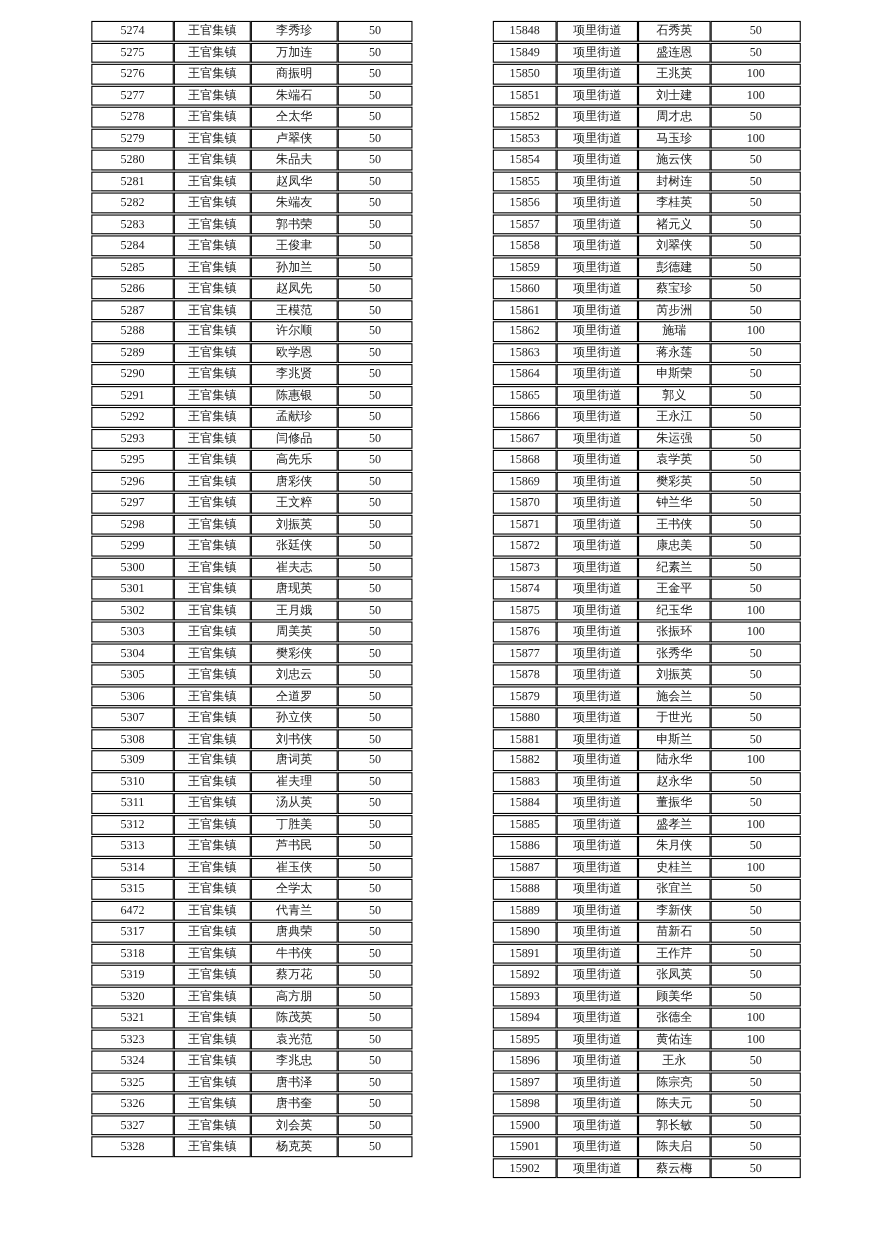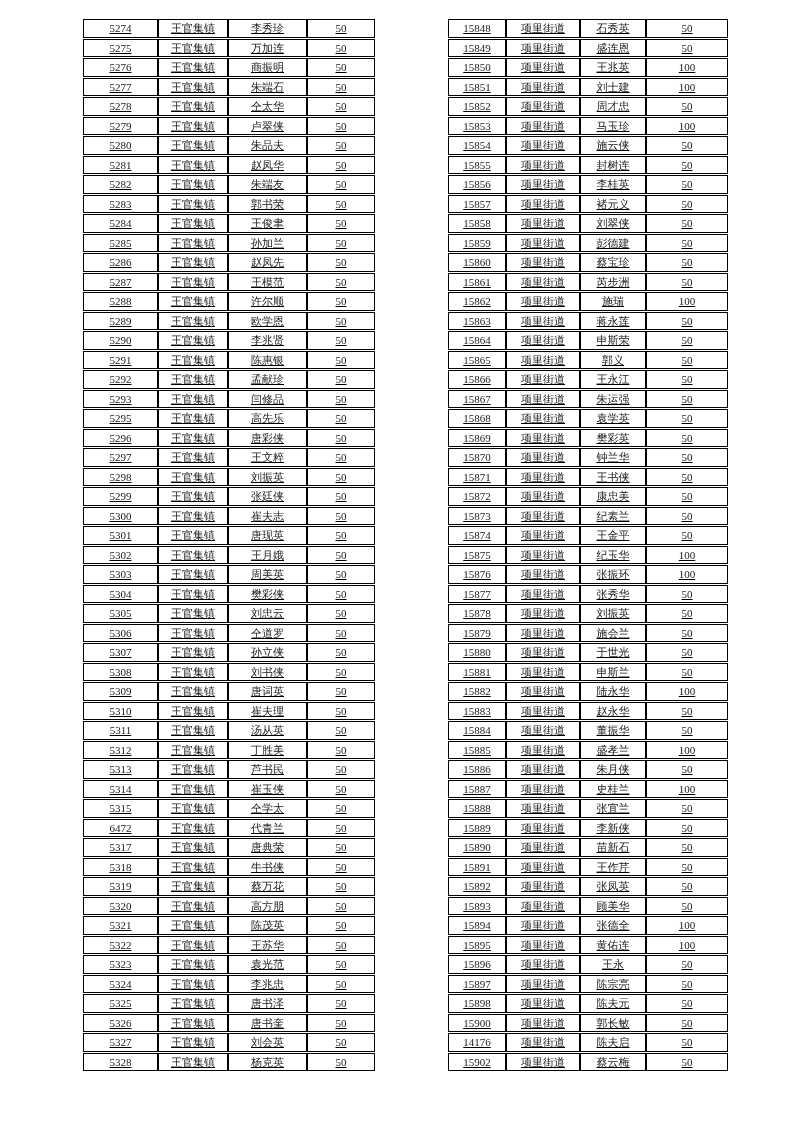--- a/index.html
+++ b/index.html
@@ -13,21 +13,20 @@
     position: relative;
     overflow: hidden;
     font-family: "Liberation Serif", "DejaVu Serif", serif;
   }
   .roster-table {
     position: absolute;
     top: 18px;
     border-collapse: separate;
     border-spacing: 0 1px;
     table-layout: fixed;
-    text-decoration: underline;
   }
   .roster-table.left  { left: 83px;  width: 292px; }
   .roster-table.right { left: 448px; width: 280px; }
   .roster-table td {
     border: 1px solid #000000;
     height: 16.5px;
     padding: 0 1px;
     font-size: 11px;
     line-height: 16px;
     color: #1a1a1a;
@@ -324,26 +323,20 @@
         <td>高方朋</td>
         <td>50</td>
       </tr>
       <tr>
         <td>5321</td>
         <td>王官集镇</td>
         <td>陈茂英</td>
         <td>50</td>
       </tr>
       <tr>
-        <td>5322</td>
-        <td>王官集镇</td>
-        <td>王苏华</td>
-        <td>50</td>
-      </tr>
-      <tr>
         <td>5323</td>
         <td>王官集镇</td>
         <td>袁光范</td>
         <td>50</td>
       </tr>
       <tr>
         <td>5324</td>
         <td>王官集镇</td>
         <td>李兆忠</td>
         <td>50</td>
@@ -689,21 +682,21 @@
         <td>陈夫元</td>
         <td>50</td>
       </tr>
       <tr>
         <td>15900</td>
         <td>项里街道</td>
         <td>郭长敏</td>
         <td>50</td>
       </tr>
       <tr>
-        <td>14176</td>
+        <td>15901</td>
         <td>项里街道</td>
         <td>陈夫启</td>
         <td>50</td>
       </tr>
       <tr>
         <td>15902</td>
         <td>项里街道</td>
         <td>蔡云梅</td>
         <td>50</td>
       </tr>

